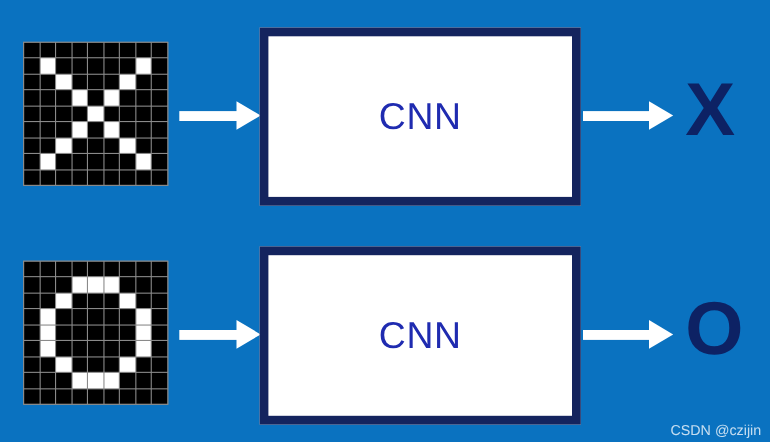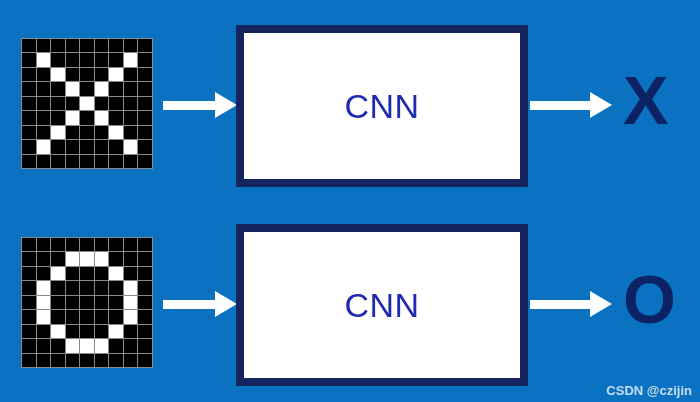--- a/index.html
+++ b/index.html
@@ -94,21 +94,20 @@
 
   
   #watermark {
     position: absolute;
     right: 8px;
     bottom: 4px;
     color: #cfe3f3;
     font-size: 13px;
     opacity: 0.95;
     user-select: none;
-    font-weight: bold;
   }
 </style>
 </head>
 <body>
 
 <div id="canvas">
 
   <div class="grid" id="grid-x" style="grid-template-columns: repeat(9, 1fr); grid-template-rows: repeat(9, 1fr);">
       <div class="cell" style="background: rgb(0, 0, 0);"></div>
       <div class="cell" style="background: rgb(0, 0, 0);"></div>

